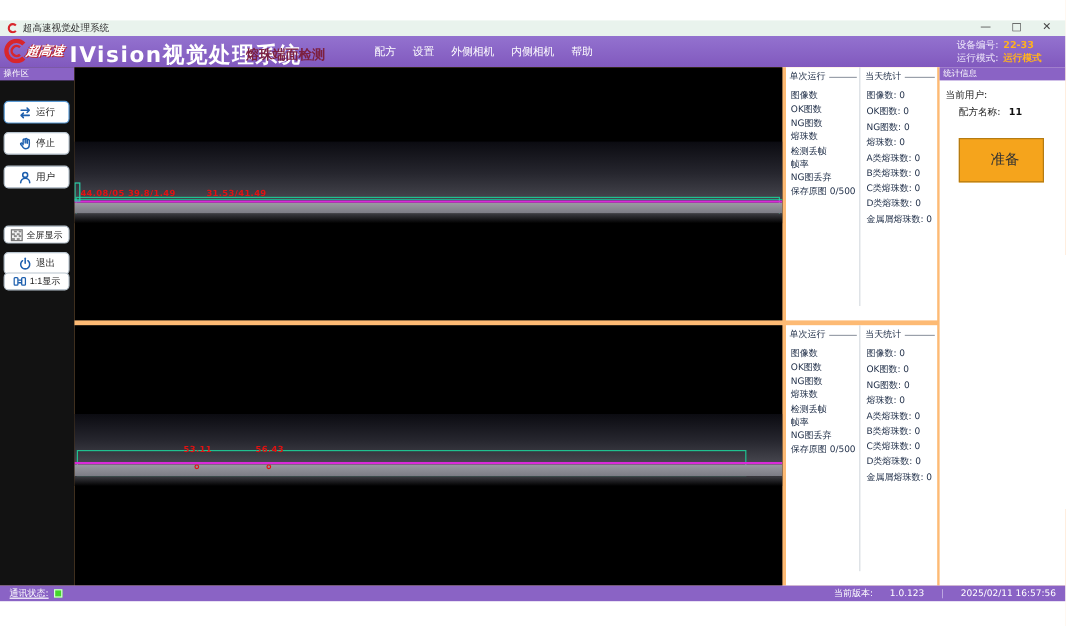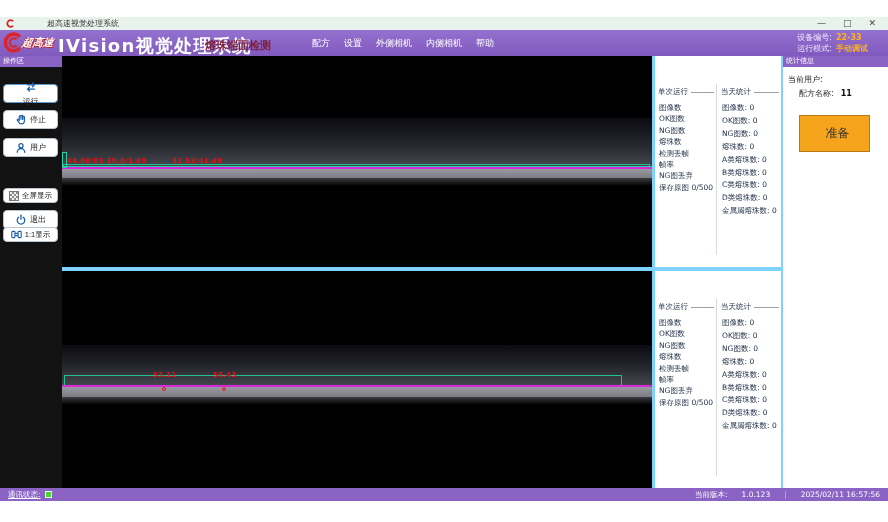--- a/index.html
+++ b/index.html
@@ -3,48 +3,48 @@
 <meta charset="utf-8">
 <style>
   html,body{margin:0;padding:0;background:#fff;}
   .screen{position:relative;width:888px;height:522px;background:#ffffff;overflow:hidden;
           font-family:"DejaVu Sans","Liberation Sans",sans-serif;}
 
   
   .titlebar{position:absolute;left:0;top:17px;width:888px;height:13px;background:#e9f3ed;
             display:flex;align-items:center;padding:0 6px;box-sizing:border-box;}
   .tb-logo{width:9px;height:9px;margin-right:4px;flex:0 0 auto;}
-  .tb-title{font-size:8px;color:#333;flex:1;margin-left:28px;}
+  .tb-title{font-size:8px;color:#333;flex:1;}
   .tb-ctrls{display:flex;gap:17px;font-size:9px;color:#444;margin-right:6px;line-height:1;}
 
   
   .header{position:absolute;left:0;top:30px;width:888px;height:26px;
           background:linear-gradient(180deg,#9372cf,#8159be);}
   .logo-c{position:absolute;left:2px;top:2px;width:21px;height:21px;}
   .brand{position:absolute;left:22px;top:6px;font-size:10.5px;font-weight:bold;font-style:italic;
          color:#fff;transform:skewX(-10deg);text-shadow:1px 1px 0 #c0262c,-1px 0 0 #c0262c;}
   .app-title{position:absolute;left:58px;top:4px;font-size:18px;font-weight:bold;color:#ffffff;
              letter-spacing:1.3px;}
   .subtitle{position:absolute;left:205px;top:8px;font-size:11px;font-weight:bold;color:#7c2040;}
   .menu{position:absolute;left:312px;top:0;height:26px;display:flex;align-items:center;gap:14px;}
   .menu span{font-size:9px;color:#fff;cursor:default;}
   .devinfo{position:absolute;right:20px;top:2px;text-align:left;font-size:8px;line-height:11px;}
   .devinfo .lbl{color:#efe8fb;}
   .devinfo .val{color:#ffb21e;font-weight:bold;margin-left:4px;}
 
   
-  .main{position:absolute;left:0;top:56px;width:888px;height:432px;background:#7dd3fc;}
+  .main{position:absolute;left:0;top:56px;width:888px;height:432px;background:#fdba74;}
 
   
   .sidebar{position:absolute;left:0;top:0;width:62px;height:432px;background:#121212;}
   .side-head{height:11px;background:#8a63c5;color:#fff;font-size:7px;line-height:11px;padding-left:3px;}
   .side-btn{position:absolute;left:3px;width:55px;background:#fff;border:1px solid #b8c4ce;border-radius:4px;
             display:flex;align-items:center;justify-content:center;gap:3px;font-size:8px;color:#222;
             box-sizing:border-box;cursor:pointer;padding:0;}
-  .side-btn.sel{border:1px solid #5b9bd5;flex-direction:column;}
+  .side-btn.sel{border:1px solid #5b9bd5;}
   .side-btn svg{flex:0 0 auto;}
   .dither{width:10px;height:10px;border:1px solid #777;box-sizing:border-box;
           background:repeating-conic-gradient(#8a8a8a 0% 25%,#f2f2f2 0% 50%);background-size:4px 4px;}
 
   
   .cam{position:absolute;left:62px;width:590px;background:#000;overflow:hidden;}
   .cam-top{top:0;height:211px;}
   .cam-bottom{top:215px;height:217px;}
   .band-upper{position:absolute;left:0;width:590px;background:linear-gradient(180deg,#0b0b11 0%,#26262e 55%,#45454d 100%);}
   .band-lower{position:absolute;left:0;width:590px;background:linear-gradient(180deg,#9a9aa2,#7b7b84);}
@@ -53,21 +53,21 @@
   .line-magenta{position:absolute;left:0;width:590px;height:2px;background:#d92ad8;}
   .teal-box{position:absolute;border:1px solid #20c08f;box-sizing:border-box;}
   .anno{position:absolute;font-size:7px;font-weight:bold;color:#e21212;letter-spacing:0.3px;white-space:nowrap;}
   .red-dot{position:absolute;width:4px;height:4px;border:1px solid #e21212;border-radius:50%;box-sizing:border-box;}
   .edge-mark{position:absolute;left:0;width:5px;height:16px;border:1px solid #28d0a8;box-sizing:border-box;}
 
   
   .stats{position:absolute;left:655px;width:126px;background:#fff;}
   .stats-top{top:0;height:211px;}
   .stats-bottom{top:215px;height:217px;}
-  .col{position:absolute;top:0;bottom:12px;padding:3px 0 0 3px;box-sizing:border-box;margin-top:28px;}
+  .col{position:absolute;top:0;bottom:12px;padding:3px 0 0 3px;box-sizing:border-box;}
   .col-run{left:0;width:62px;border-right:1px solid #d8dce2;}
   .col-day{left:63px;width:63px;}
   .col-head{display:flex;align-items:center;gap:3px;font-size:7.5px;color:#1c2b45;white-space:nowrap;}
   .col-head::after{content:"";flex:1;height:1px;background:#9aa0aa;margin-right:2px;}
   .col ul{list-style:none;margin:5px 0 0 1px;padding:0;font-size:7.5px;color:#1c2b45;white-space:nowrap;}
   .col-run ul li{line-height:11.4px;}
   .col-day ul li{line-height:12.9px;}
 
   
   .info{position:absolute;left:783px;top:0;width:105px;height:432px;background:#fff;}
@@ -117,21 +117,21 @@
     <span class="subtitle">熔珠端面检测</span>
     <nav class="menu">
       <span>配方</span>
       <span>设置</span>
       <span>外侧相机</span>
       <span>内侧相机</span>
       <span>帮助</span>
     </nav>
     <div class="devinfo">
       <div><span class="lbl">设备编号:</span><span class="val">22-33</span></div>
-      <div><span class="lbl">运行模式:</span><span class="val">手动调试</span></div>
+      <div><span class="lbl">运行模式:</span><span class="val">运行模式</span></div>
     </div>
   </div>
 
   <div class="main">
 
     <div class="sidebar">
       <div class="side-head">操作区</div>
 
       <button class="side-btn sel" style="top:28px;height:19px;">
         <svg width="12" height="12" viewBox="0 0 14 14" stroke="#1d5fae" stroke-width="1.5" fill="none" stroke-linecap="round" stroke-linejoin="round">

